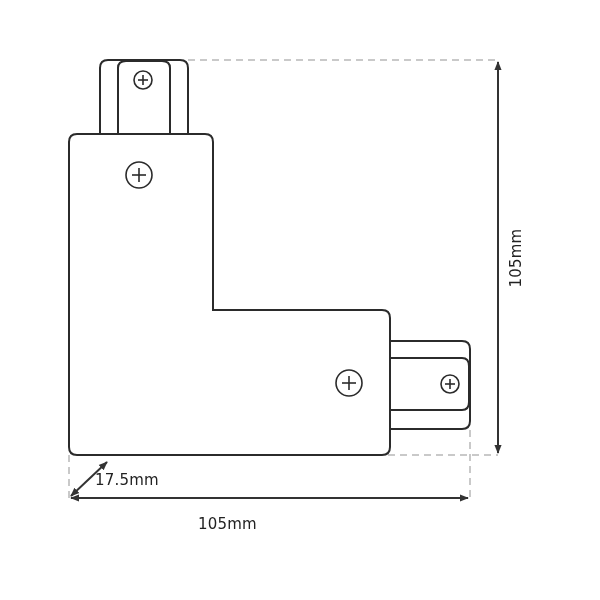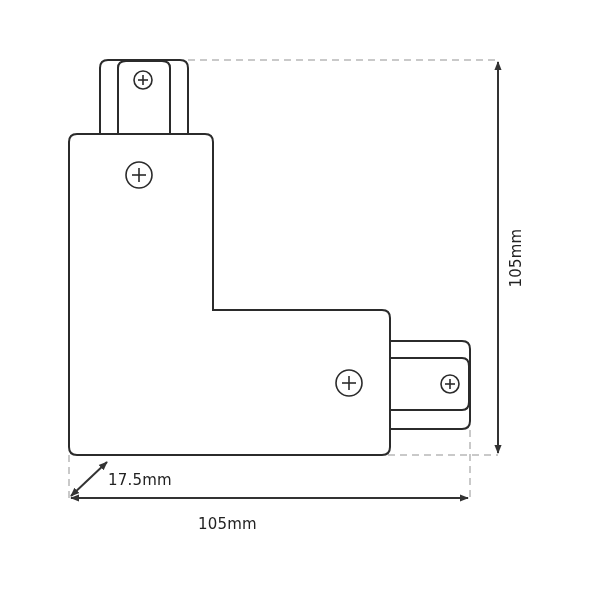--- a/index.html
+++ b/index.html
@@ -56,15 +56,15 @@
     <circle cx="450" cy="384" r="9"></circle>
     <line x1="445" y1="384" x2="455" y2="384"></line>
       <line x1="450" y1="379" x2="450" y2="389"></line>
   </g>
 
   <line x1="498" y1="62" x2="498" y2="453" stroke="#333333" stroke-width="2" marker-start="url(#arrow)" marker-end="url(#arrow)"></line>
   <line x1="71" y1="498" x2="468" y2="498" stroke="#333333" stroke-width="2" marker-start="url(#arrow)" marker-end="url(#arrow)"></line>
   <line x1="71" y1="496" x2="107" y2="462" stroke="#333333" stroke-width="2" marker-start="url(#arrow)" marker-end="url(#arrow)"></line>
 </svg>
 
-<div class="label" style="left:108px; top:471px;">17.5mm</div>
+<div class="label" style="left:95px; top:471px;">17.5mm</div>
 <div class="label" style="left:198px; top:515px;">105mm</div>
 <div class="label label-vert" style="left:486px; top:249px; width:60px; text-align:center;">105mm</div>
 
 </body></html>

